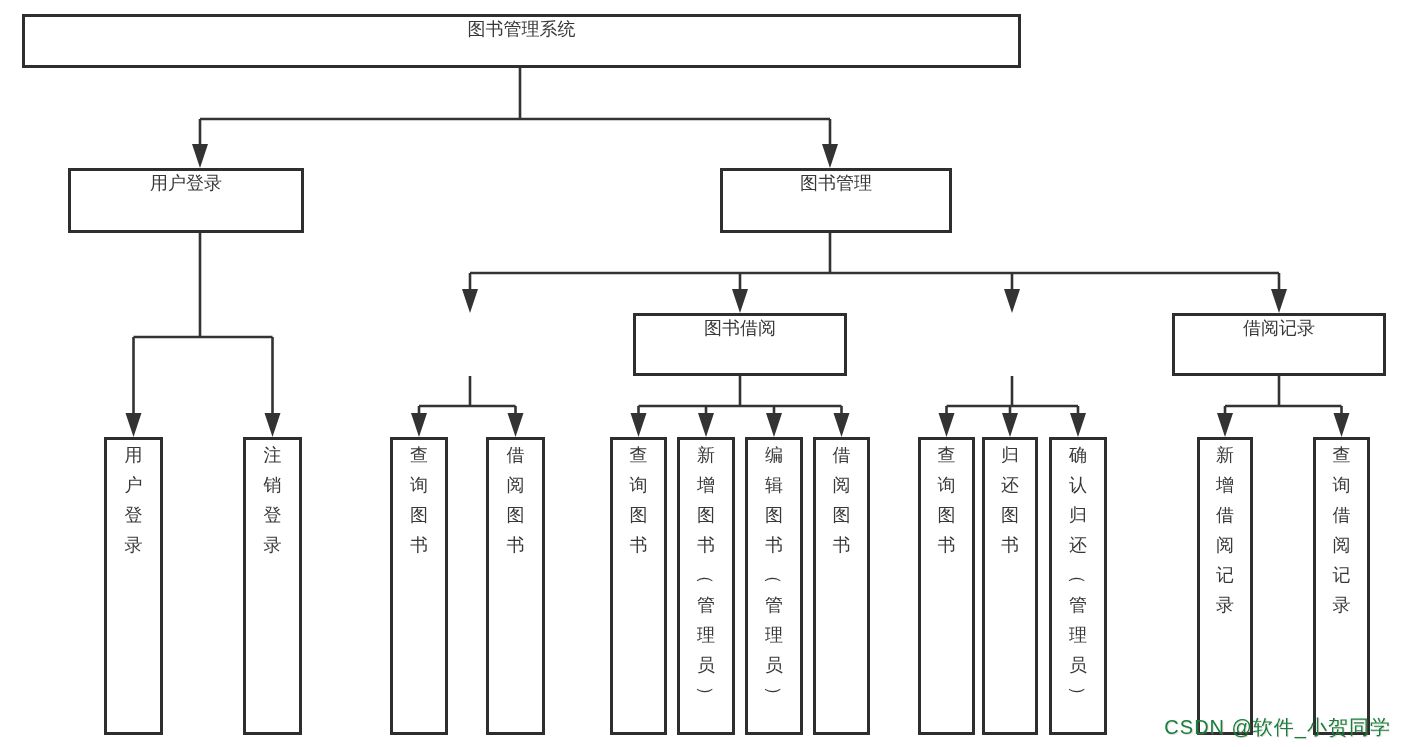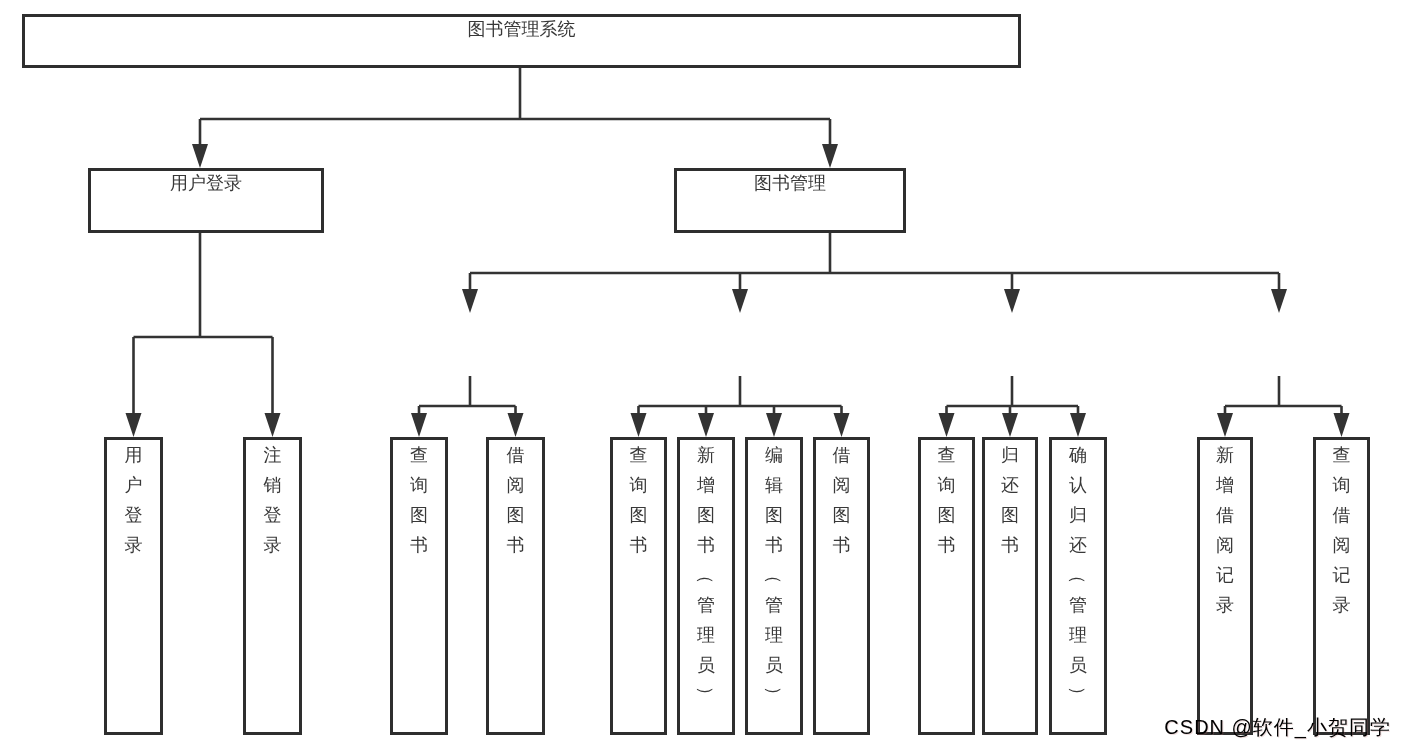--- a/index.html
+++ b/index.html
@@ -53,21 +53,21 @@
   }
   .vtext div.rot {
     transform: rotate(90deg);
   }
   .watermark {
     position: absolute;
     right: 14px;
     bottom: 6px;
     font-size: 20px;
     letter-spacing: 1px;
-    color: #000000;
+    color: #15803d;
     text-shadow: 1px 1px 0 rgba(190, 120, 120, 0.25);
   }
 </style>
 </head>
 <body>
 
 <div class="stage">
 
   <svg class="connectors" viewBox="0 0 1405 747">
     <g>
@@ -97,27 +97,33 @@
     <g>
       <path class="cline" d="M1279,376 V406 M1225,406 H1341.5 M1225,406 V419 M1341.5,406 V419"></path>
       <path class="carrow" d="M1225,437 l-8,-24 h16 Z M1341.5,437 l-8,-24 h16 Z"></path>
     </g>
   </svg>
 
   <div class="node" style="left:22px;top:14px;width:999px;height:54px">
     <span>图书管理系统</span>
   </div>
 
-  <div class="node" style="left:88px;top:168px;width:236px;height:65px">
+  <div class="node" style="left:68px;top:168px;width:236px;height:65px">
     <span>用户登录</span>
   </div>
-  <div class="node" style="left:674px;top:168px;width:232px;height:65px">
+  <div class="node" style="left:720px;top:168px;width:232px;height:65px">
     <span>图书管理</span>
   </div>
 
+  <div class="node" style="left:633px;top:313px;width:214px;height:63px">
+    <span>图书借阅</span>
+  </div>
+  <div class="node" style="left:1172px;top:313px;width:214px;height:63px">
+    <span>借阅记录</span>
+  </div>
 
   <div class="node vnode" style="left:104px;top:437px;width:59px;height:298px">
     <span class="vtext">
         <div>用</div>
         <div>户</div>
         <div>登</div>
         <div>录</div>
       </span>
   </div>
   <div class="node vnode" style="left:243px;top:437px;width:59px;height:298px">

